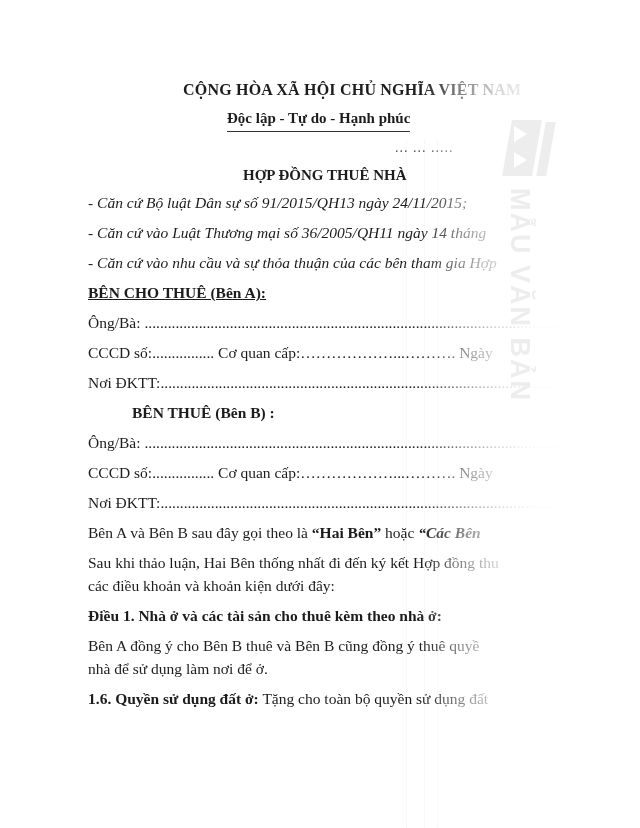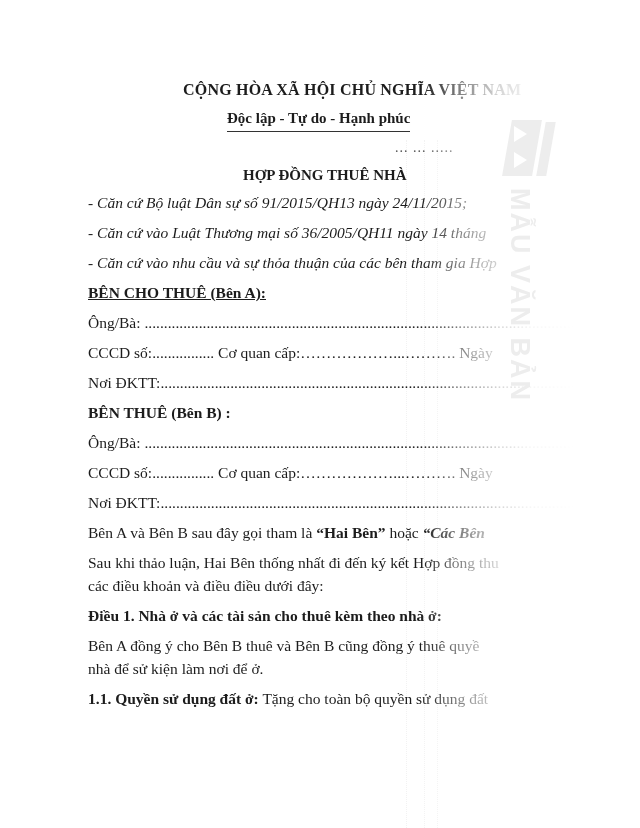--- a/index.html
+++ b/index.html
@@ -93,31 +93,31 @@
   <div class="doc-title">HỢP ĐỒNG THUÊ NHÀ</div>
 
   <div class="body-lines">
       <div class="line"><span style="font-style: italic;">- Căn cứ Bộ luật Dân sự số 91/2015/QH13 ngày 24/11/2015;</span></div>
       <div class="line"><span style="font-style: italic;">- Căn cứ vào Luật Thương mại số 36/2005/QH11 ngày 14 tháng</span></div>
       <div class="line"><span style="font-style: italic;">- Căn cứ vào nhu cầu và sự thỏa thuận của các bên tham gia Hợp</span></div>
       <div class="line"><span style="font-weight: bold; text-decoration: underline;">BÊN CHO THUÊ (Bên A):</span></div>
       <div class="line"><span>Ông/Bà: .......................................................................................................................</span></div>
       <div class="line"><span>CCCD số:................ Cơ quan cấp:………………...………. Ngày</span></div>
       <div class="line"><span>Nơi ĐKTT:.....................................................................................................................</span></div>
-      <div class="line"><span style="font-weight: bold;">BÊN THUÊ (Bên B) :</span></div>
+      <div class="line"><span style="font-weight: bold; margin-left: 44px;">BÊN THUÊ (Bên B) :</span></div>
       <div class="line"><span>Ông/Bà: .......................................................................................................................</span></div>
       <div class="line"><span>CCCD số:................ Cơ quan cấp:………………...………. Ngày</span></div>
       <div class="line"><span>Nơi ĐKTT:.....................................................................................................................</span></div>
-      <div class="line"><span>Bên A và Bên B sau đây gọi tham là </span><span style="font-weight: bold; ">“Hai Bên”</span><span> hoặc </span><span style="font-weight: bold; font-style: italic;">“Các Bên</span></div>
+      <div class="line"><span>Bên A và Bên B sau đây gọi theo là </span><span style="font-weight: bold; ">“Hai Bên”</span><span> hoặc </span><span style="font-weight: bold; font-style: italic;">“Các Bên</span></div>
       <div class="line"><span>Sau khi thảo luận, Hai Bên thống nhất đi đến ký kết Hợp đồng thu</span></div>
-      <div class="line tight"><span>các điều khoản và điều điều dưới đây:</span></div>
+      <div class="line tight"><span>các điều khoản và khoản kiện dưới đây:</span></div>
       <div class="line"><span style="font-weight: bold;">Điều 1. Nhà ở và các tài sản cho thuê kèm theo nhà ở:</span></div>
       <div class="line"><span>Bên A đồng ý cho Bên B thuê và Bên B cũng đồng ý thuê quyề</span></div>
-      <div class="line tight"><span>nhà để sử kiện làm nơi để ở.</span></div>
-      <div class="line"><span style="font-weight: bold;">1.1. Quyền sử dụng đất ở:</span><span> Tặng cho toàn bộ quyền sử dụng đất</span></div>
+      <div class="line tight"><span>nhà để sử dụng làm nơi để ở.</span></div>
+      <div class="line"><span style="font-weight: bold;">1.6. Quyền sử dụng đất ở:</span><span> Tặng cho toàn bộ quyền sử dụng đất</span></div>
     </div>
 
   <div class="scan-line a"></div>
   <div class="scan-line b"></div>
   <div class="scan-line c"></div>
 
   <div class="fade-overlay"></div>
 
   <div class="wm wm-logo">
     <div class="wm-panel main"></div>

